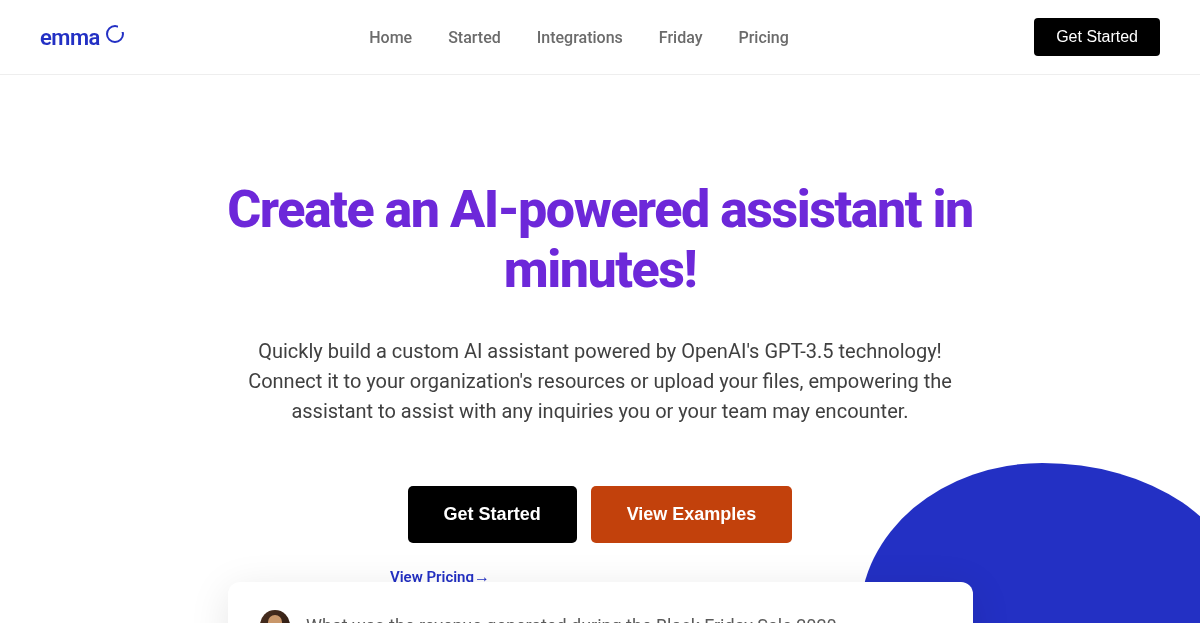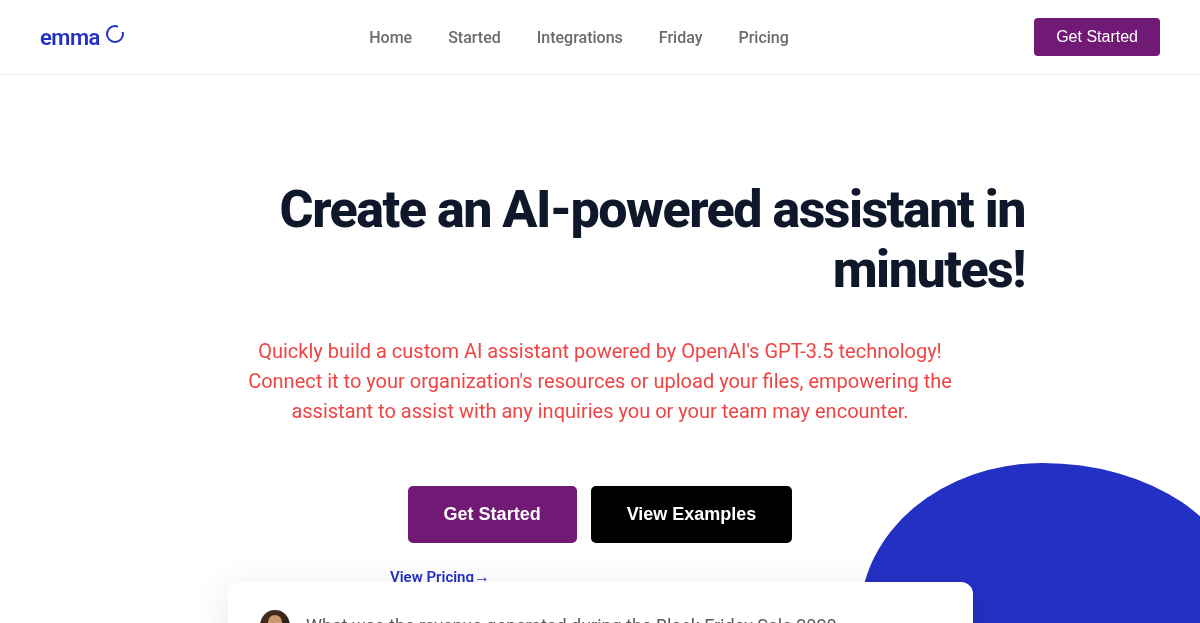--- a/index.html
+++ b/index.html
@@ -64,61 +64,60 @@
     }
     .btn {
       font-size: 16px;
       font-weight: 500;
       padding: 10px 22px;
       border-radius: 4px;
       border: none;
       cursor: pointer;
     }
     .btn-primary {
-      background: #701a75;
+      background: #000000;
       color: #ffffff;
     }
     .hero {
       text-align: center;
       padding-top: 105px;
       max-width: 850px;
       margin: 0 auto;
     }
     .hero-title {
       font-size: 52px;
       font-weight: 800;
-      color: #0f172a;
+      color: #6d28d9;
       line-height: 1.15;
       letter-spacing: -1.5px;
       margin-bottom: 36px;
-      text-align: right;
     }
     .hero-desc {
       font-size: 20px;
-      color: #ef4444;
+      color: #404040;
       line-height: 1.5;
       max-width: 760px;
       margin: 0 auto 60px;
     }
     .cta-row {
       display: flex;
       gap: 14px;
       justify-content: center;
       margin-bottom: 24px;
     }
     .btn-lg {
       font-size: 18px;
       font-weight: 600;
       padding: 18px 36px;
       border-radius: 5px;
       border: none;
       cursor: pointer;
     }
     .btn-dark {
-      background: #000000;
+      background: #c2410c;
       color: #ffffff;
     }
     .pricing-link {
       color: #2330c4;
       font-size: 15px;
       font-weight: 600;
       text-decoration: none;
       cursor: pointer;
       display: inline-flex;
       align-items: center;

